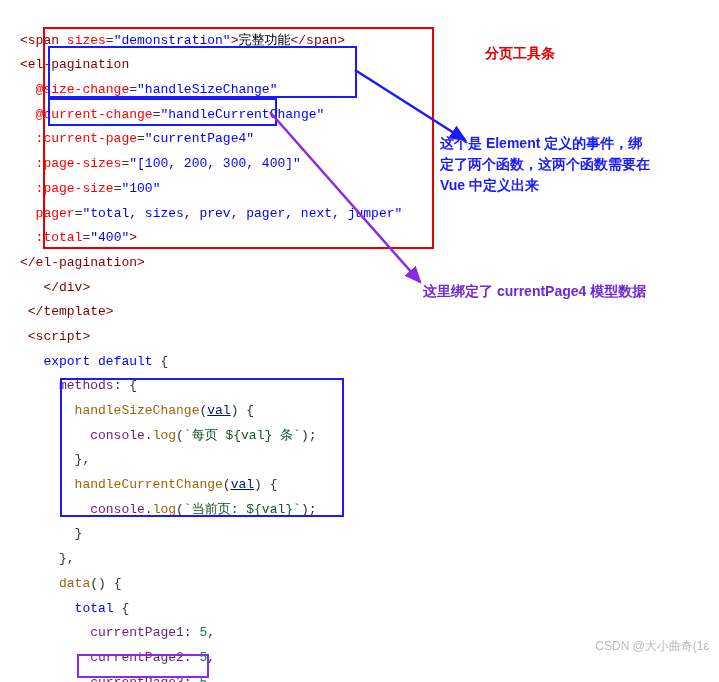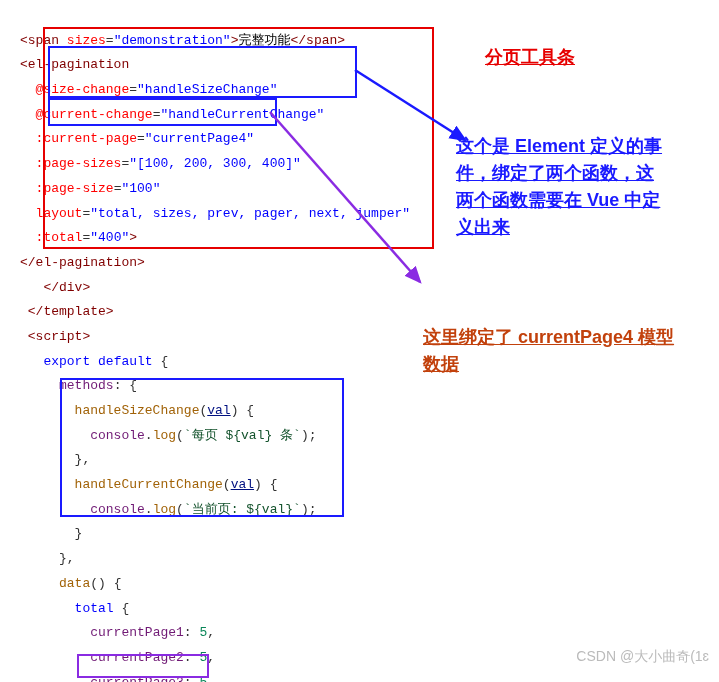--- a/index.html
+++ b/index.html
@@ -42,54 +42,53 @@
   }
   .box-purple {
     position: absolute;
     border: 2px solid #8a2be2;
     pointer-events: none;
   }
 
   .annot {
     position: absolute;
     font-family: "Microsoft YaHei", sans-serif;
-    font-size: 18px;
+    font-size: 14px;
     font-weight: bold;
-    text-decoration: underline;
   }
   .annot-red { color: #e60000; }
   .annot-blue { color: #1a1aff; line-height: 1.5; }
-  .annot-purple { color: #c2410c; line-height: 1.5; margin-top: 43px; }
+  .annot-purple { color: #6d28d9; line-height: 1.5; }
 
   .watermark {
     position: absolute;
-    bottom: 12px;
+    bottom: 24px;
     right: 10px;
     color: #bbb;
     font-family: sans-serif;
-    font-size: 14px;
+    font-size: 12px;
   }
 
   svg.arrow {
     position: absolute;
     pointer-events: none;
   }
 </style>
 </head>
 <body>
 
 <div class="code-area">
 <span class="tag">&lt;span</span> <span class="attr">sizes</span>=<span class="val">"demonstration"</span><span class="tag">&gt;</span><span class="cn">完整功能</span><span class="tag">&lt;/span&gt;</span>
 <span class="tag">&lt;el-pagination</span>
   <span class="attr">@size-change</span>=<span class="val">"handleSizeChange"</span>
   <span class="attr">@current-change</span>=<span class="val">"handleCurrentChange"</span>
   <span class="attr">:current-page</span>=<span class="val">"currentPage4"</span>
   <span class="attr">:page-sizes</span>=<span class="val">"[100, 200, 300, 400]"</span>
   <span class="attr">:page-size</span>=<span class="val">"100"</span>
-  <span class="attr">layout</span>=<span class="val">"total, sizes, prev, pager, next, jumper"</span>
+  <span class="attr">pager</span>=<span class="val">"total, sizes, prev, pager, next, jumper"</span>
   <span class="attr">:total</span>=<span class="val">"400"</span><span class="tag">&gt;</span>
 <span class="tag">&lt;/el-pagination&gt;</span>
    <span class="tag">&lt;/div&gt;</span>
  <span class="tag">&lt;/template&gt;</span>
  <span class="tag">&lt;script&gt;</span>
    <span class="kw">export</span> <span class="kw">default</span> {
      <span class="prop">methods</span>: {
        <span class="func">handleSizeChange</span>(<span class="param">val</span>) {
          <span class="prop">console</span>.<span class="func">log</span>(<span class="tmpl">`每页 ${val} 条`</span>);
        },
@@ -105,21 +104,21 @@
          : 
 </div>
 
 <div class="box-red" style="left:43px; top:27px; width:387px; height:218px;"></div>
 <div class="box-blue" style="left:48px; top:46px; width:305px; height:48px;"></div>
 <div class="box-blue" style="left:48px; top:98px; width:225px; height:24px;"></div>
 <div class="box-blue" style="left:60px; top:378px; width:280px; height:135px;"></div>
 <div class="box-purple" style="left:77px; top:654px; width:128px; height:20px;"></div>
 
 <div class="annot annot-red" style="left:485px; top:40px;">分页工具条</div>
-<div class="annot annot-blue" style="left:456px; top:133px; width:215px;">这个是 Element 定义的事件，绑定了两个函数，这两个函数需要在 Vue 中定义出来</div>
+<div class="annot annot-blue" style="left:440px; top:133px; width:215px;">这个是 Element 定义的事件，绑定了两个函数，这两个函数需要在 Vue 中定义出来</div>
 <div class="annot annot-purple" style="left:423px; top:281px; width:260px;">这里绑定了 currentPage4 模型数据</div>
 
 <svg class="arrow" style="left:345px; top:60px;" width="140" height="100">
   <defs>
     <marker id="ah-blue" markerWidth="8" markerHeight="8" refX="6" refY="3" orient="auto">
       <path d="M0,0 L7,3 L0,6 Z" fill="#1a1aff"></path>
     </marker>
   </defs>
   <line x1="10" y1="10" x2="120" y2="80" stroke="#1a1aff" stroke-width="2.5" marker-end="url(#ah-blue)"></line>
 </svg>

